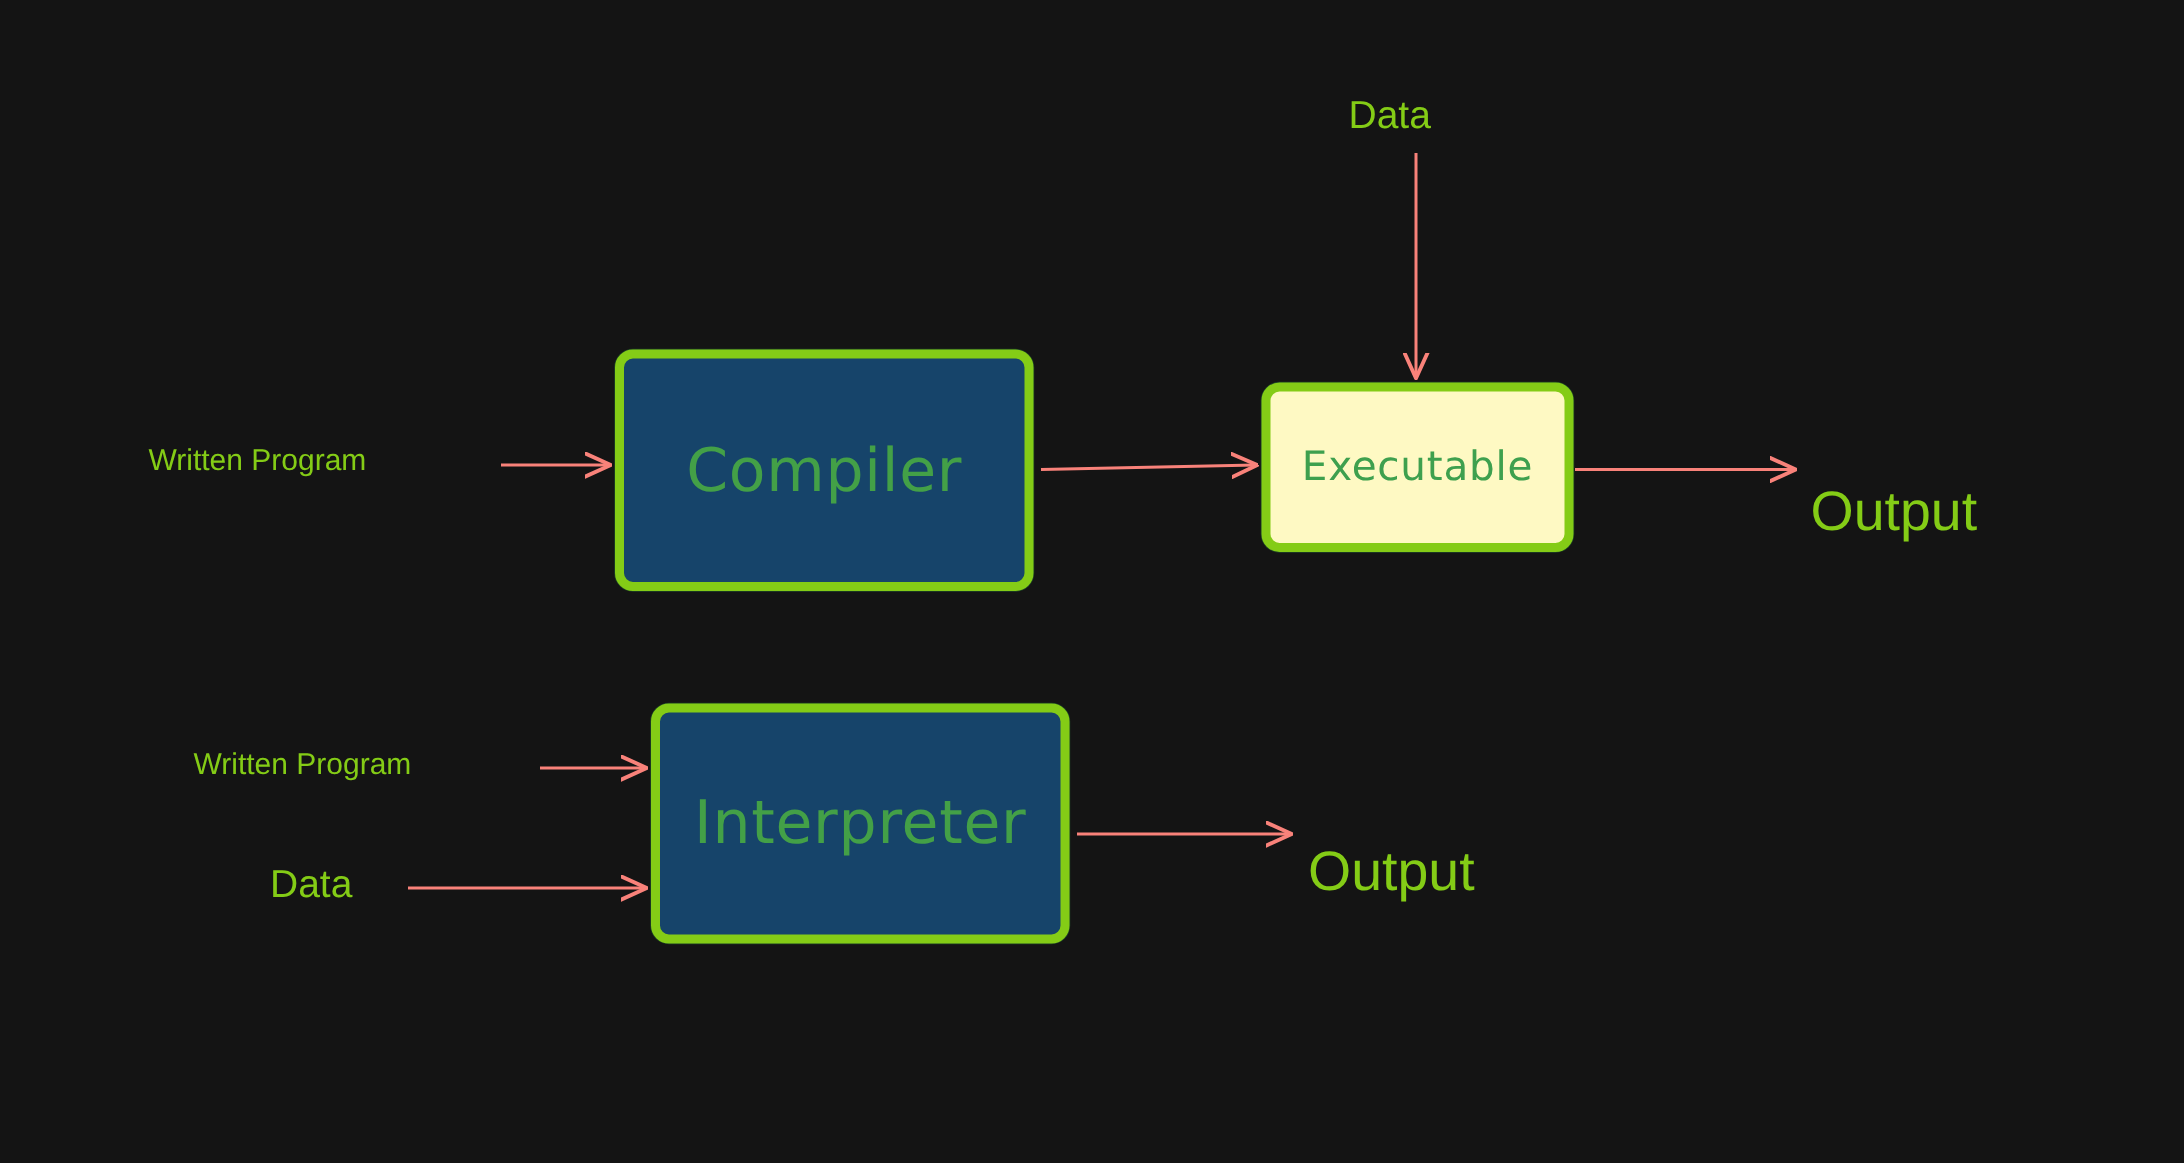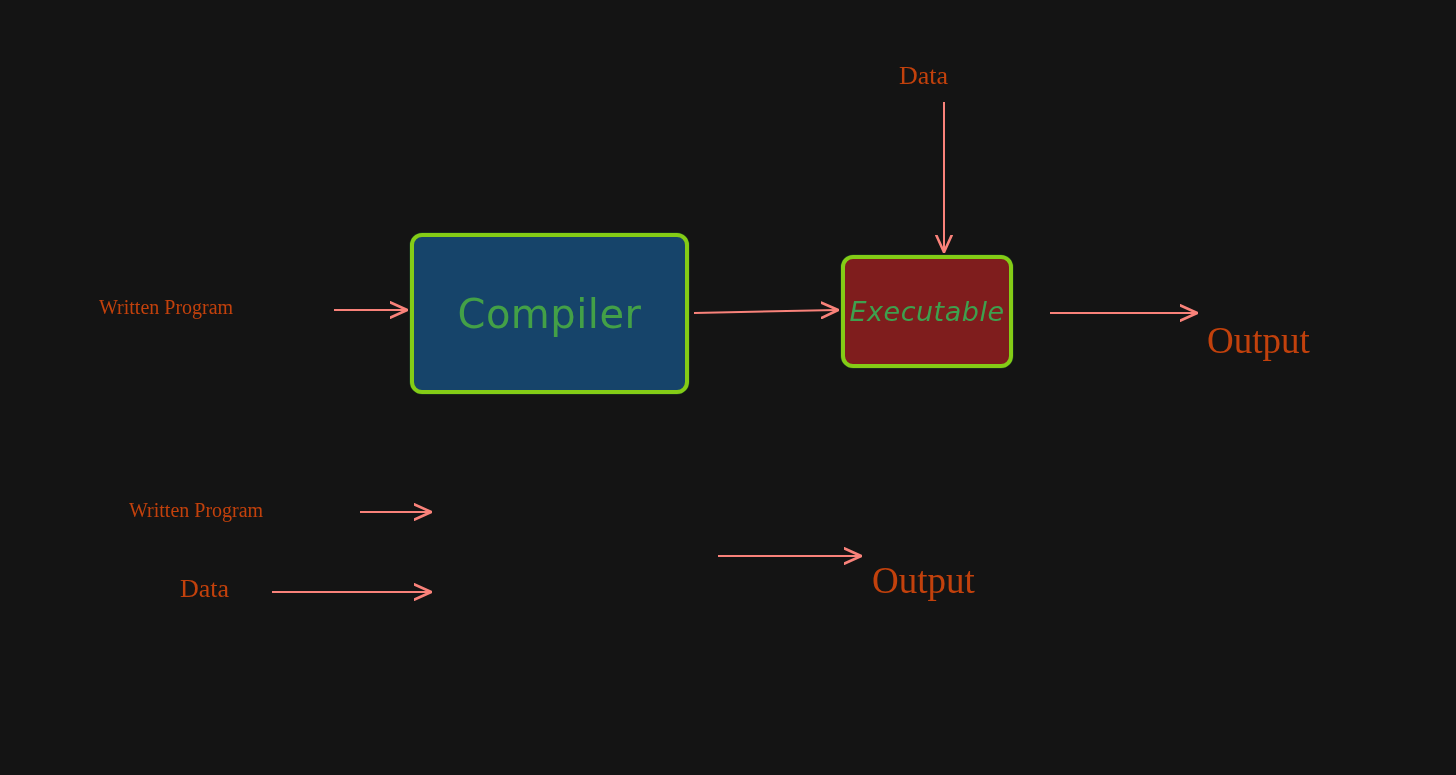--- a/index.html
+++ b/index.html
@@ -29,21 +29,21 @@
   }
 
   
   .node {
     position: absolute;
     box-sizing: border-box;
     display: flex;
     align-items: center;
     justify-content: center;
     border-radius: 12px;
-    border: 4px solid #84cc16;
+    border: 6px solid #84cc16;
     box-shadow: 0 0 0 0.5px rgba(47,158,68,.35);
   }
   .node-label {
     font-family: "DejaVu Sans", sans-serif;
     font-weight: 500;
     letter-spacing: .5px;
     white-space: nowrap;
     text-align: center;
   }
 
@@ -52,44 +52,43 @@
     width: 279px; height: 161px;
     background: #16446a;
   }
   .node.compiler .node-label {
     color: #43a047;
     font-size: 40px;
   }
 
   .node.executable {
     left: 841px; top: 255px;
-    width: 172px; height: 113px;
-    background: #7f1d1d;
-    font-style: italic;
+    width: 208px; height: 113px;
+    background: #fef9c3;
   }
   .node.executable .node-label {
     color: #3ea04e;
     font-size: 27px;
   }
 
   .node.interpreter {
     left: 434px; top: 469px;
     width: 279px; height: 160px;
     background: #16446a;
   }
   .node.interpreter .node-label {
     color: #43a047;
     font-size: 40px;
   }
 
   
   .edge-label {
     position: absolute;
-    color: #c2410c;
-    font-family: Liberation Serif, serif;
+    color: #84cc16;
+    font-family: Liberation Sans, sans-serif;
     white-space: nowrap;
     line-height: 1;
   }
   .edge-label.small { font-size: 20px; font-weight: 500; }
   .edge-label.med   { font-size: 26px; font-weight: 500; }
   .edge-label.big   { font-size: 37px; font-weight: 500; margin-top: 24px; }
 
   .lbl-written-1 { left: 99px;   top: 297px; }
   .lbl-data-top  { left: 899px;  top: 63px;  }
   .lbl-output-1  { left: 1207px; top: 298px; }
@@ -128,20 +127,23 @@
   </svg>
 
   <div class="node compiler">
     <span class="node-label">Compiler</span>
   </div>
 
   <div class="node executable">
     <span class="node-label">Executable</span>
   </div>
 
+  <div class="node interpreter">
+    <span class="node-label">Interpreter</span>
+  </div>
 
   <div class="edge-label small lbl-written-1">Written Program</div>
 
   <div class="edge-label med lbl-data-top">Data</div>
 
   <div class="edge-label big lbl-output-1">Output</div>
 
   <div class="edge-label small lbl-written-2">Written Program</div>
 
   <div class="edge-label med lbl-data-2">Data</div>

